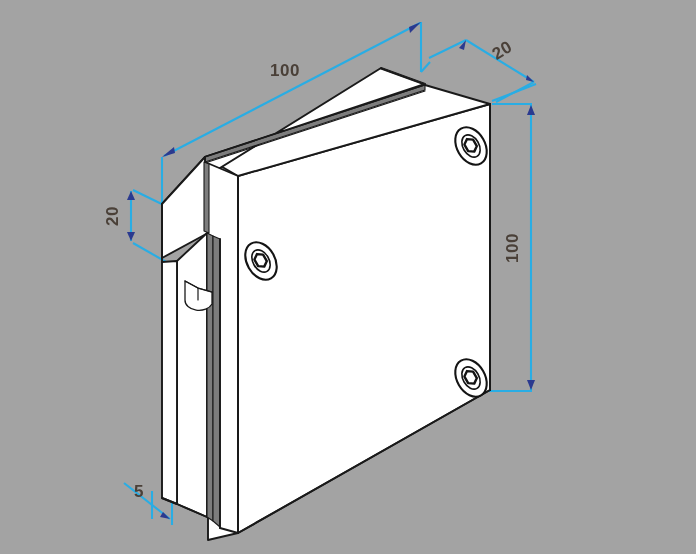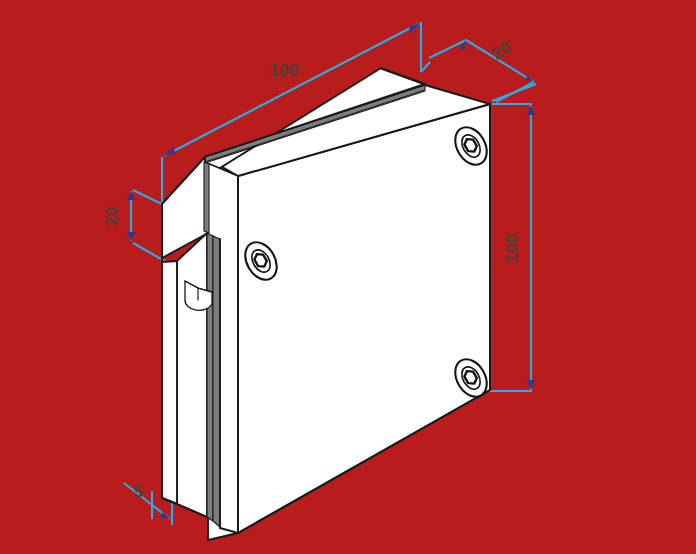--- a/index.html
+++ b/index.html
@@ -8,21 +8,21 @@
     padding: 0;
     background: #ffffff;
   }
   body {
     font-family: "Liberation Sans", sans-serif;
   }
   #drawing-root {
     position: relative;
     width: 696px;
     height: 554px;
-    background: #b91c1c;
+    background: #a3a3a3;
     overflow: hidden;
   }
   #drawing-svg {
     position: absolute;
     left: 0;
     top: 0;
     width: 696px;
     height: 554px;
     display: block;
   }

